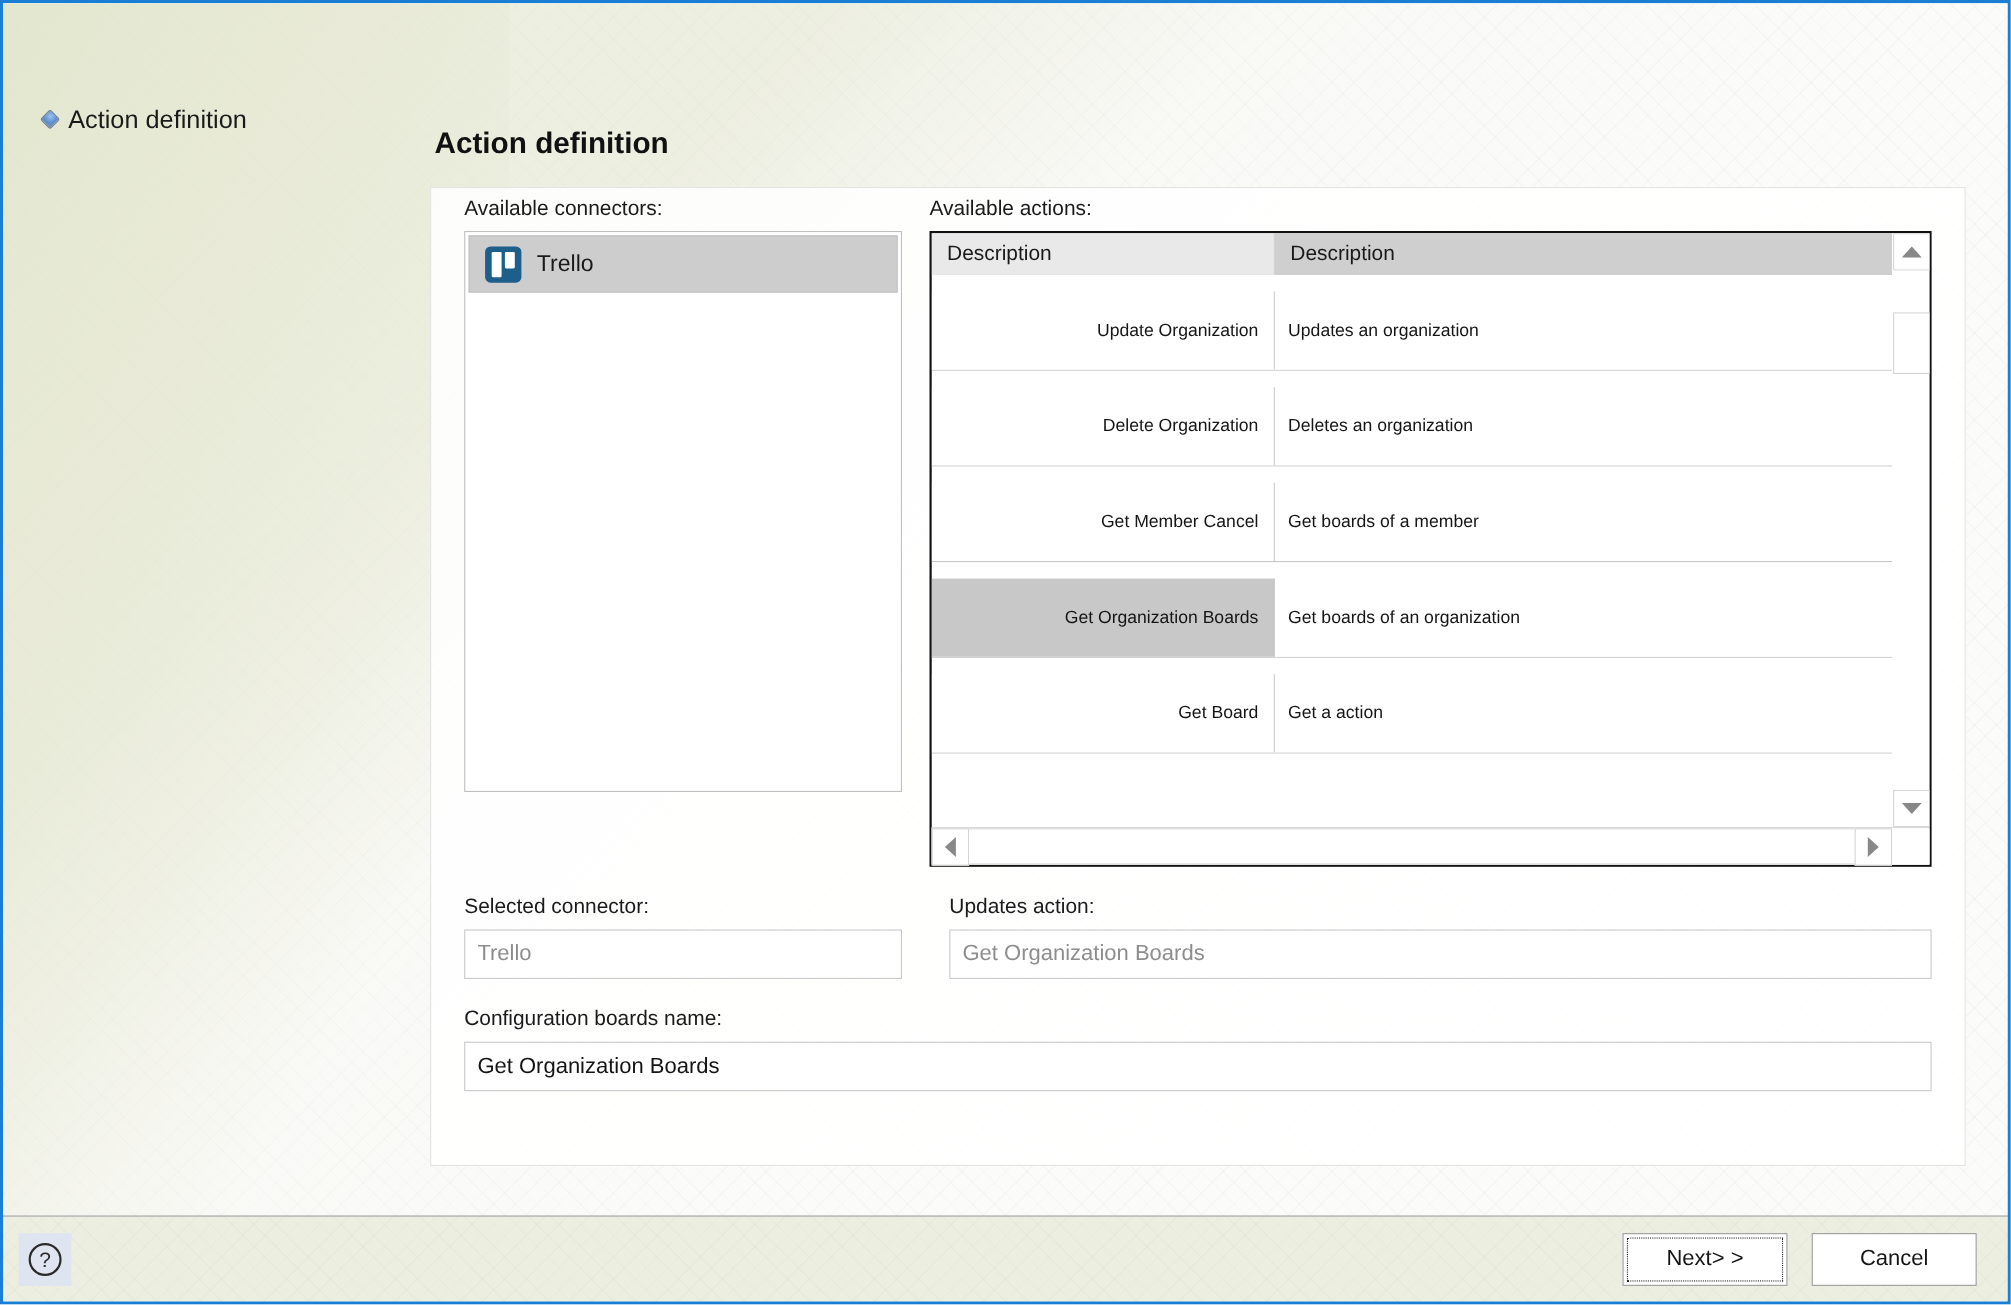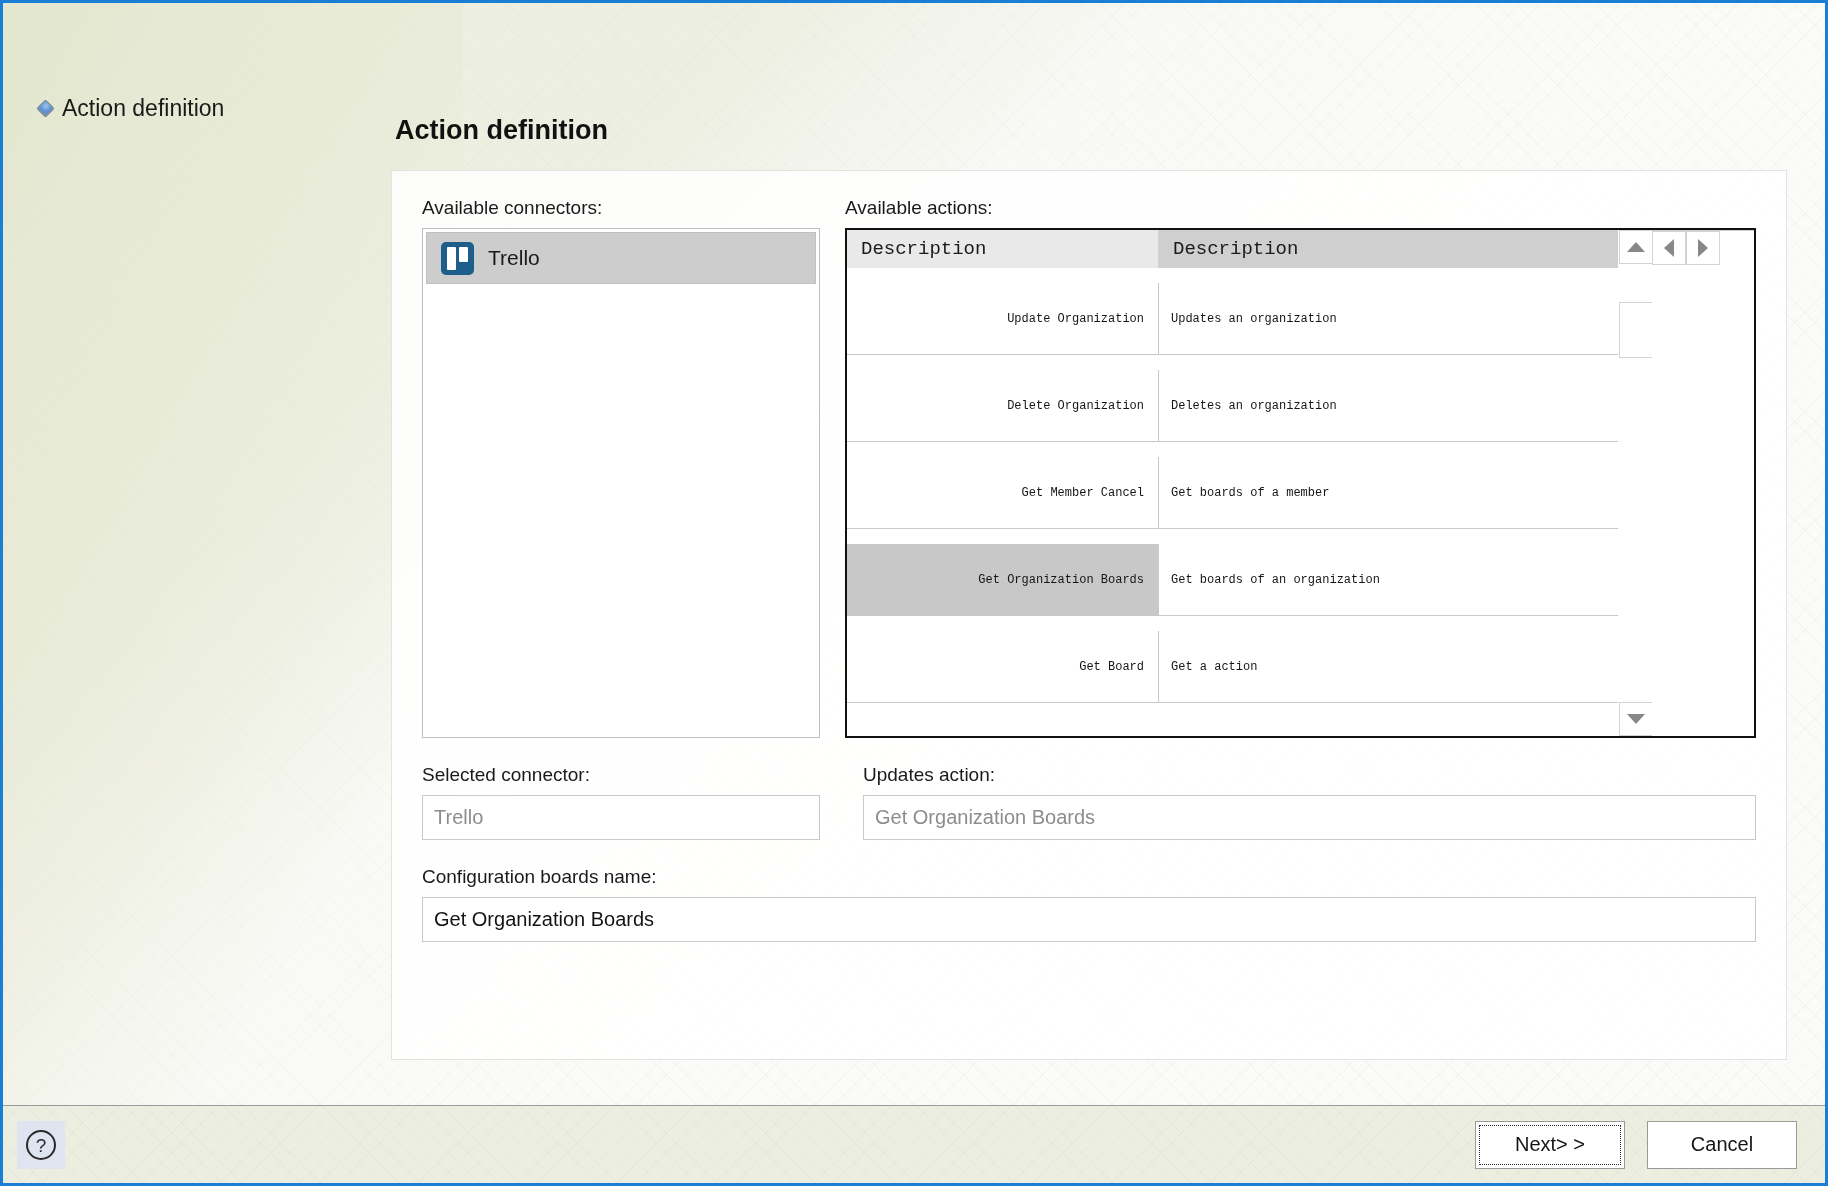--- a/index.html
+++ b/index.html
@@ -106,21 +106,21 @@
     font-size: 27px;
     font-weight: bold;
     color: #111111;
     padding: 112px 0 0 4px;
     margin-bottom: 24px;
   }
   #panel {
     background: rgba(255,255,255,0.86);
     border: 1px solid #e3e3e1;
     height: 890px;
-    padding: 26px 30px 0 30px;
+    padding: 8px 30px 0 30px;
     position: relative;
   }
 
   .field-label {
     font-size: 19px;
     color: #1a1a1a;
     margin-bottom: 9px;
   }
 
   
@@ -163,27 +163,26 @@
     display: block;
     background: #ffffff;
     border-radius: 1px;
   }
   .trello-icon i.tall { width: 9px; height: 23px; }
   .trello-icon i.short { width: 9px; height: 15px; align-self: flex-start; }
   .connector-name { font-size: 21px; color: #1a1a1a; }
 
   
   #actions-box {
-    height: 510px;
+    height: 578px;
     border: 2px solid #111111;
     background: #ffffff;
     display: flex;
-    flex-direction: row;
-    position: relative;
-    font-family: Liberation Mono, monospace;
+    flex-direction: column;
+    position: relative;
   }
   #grid-area {
     flex: 1;
     display: flex;
     overflow: hidden;
   }
   #grid-main {
     flex: 1;
     display: flex;
     flex-direction: column;
@@ -206,21 +205,21 @@
 
   .grid-rows { flex: 1; }
   .grid-row {
     display: flex;
     height: 87px;
     border-bottom: 1px solid #c8c8c8;
   }
   .cell {
     display: flex;
     align-items: center;
-    font-size: 12px;
+    font-size: 16px;
     color: #151515;
     margin-top: 15px;
   }
   .cell.c1 {
     width: 312px; flex: 0 0 312px;
     justify-content: flex-end;
     padding-right: 14px;
     border-right: 1px solid #c8c8c8;
     background: #ffffff;
   }

